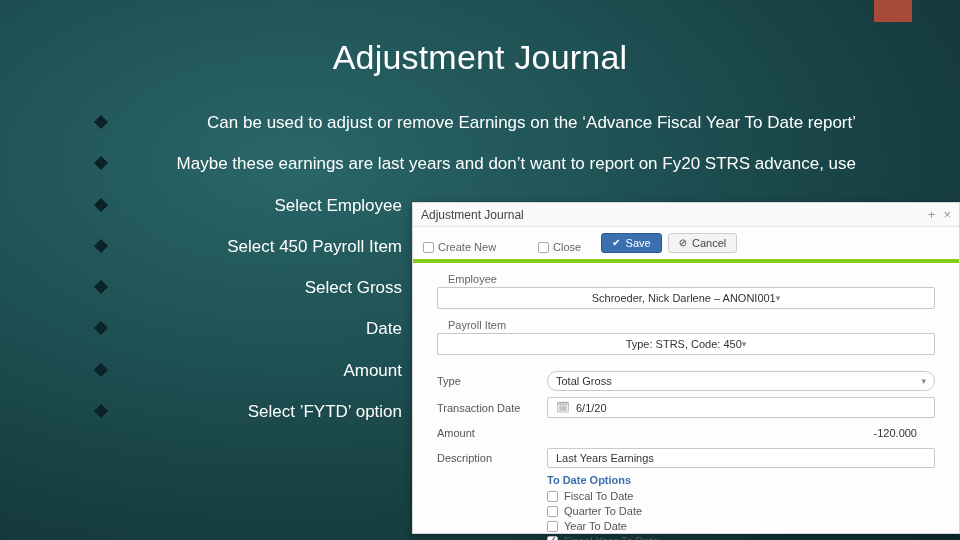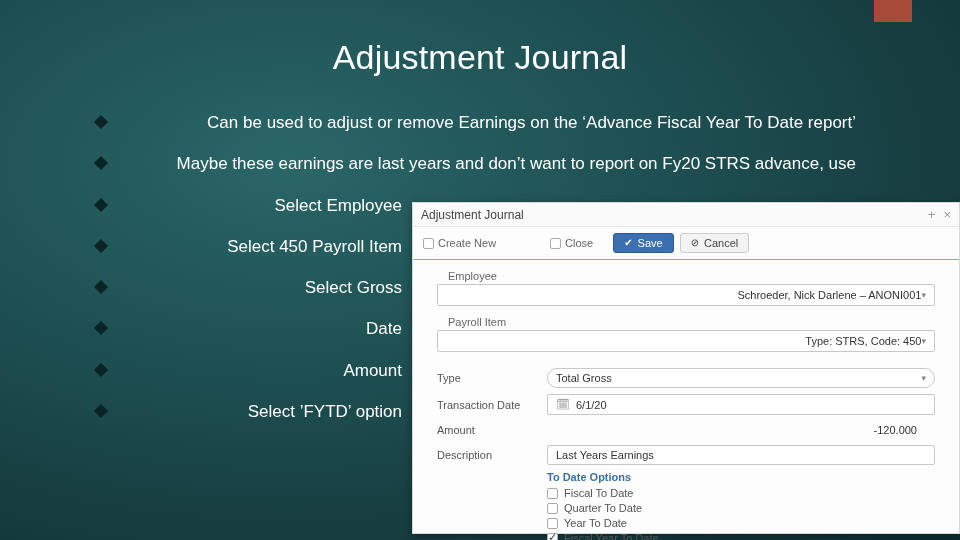--- a/index.html
+++ b/index.html
@@ -52,40 +52,40 @@
   .form-hdr {
     display: flex; align-items: center;
     padding: 4px 8px;
     border-bottom: 1px solid #e6e6e6;
     background: #fafafa;
     color: #444;
   }
   .form-hdr .ftitle { flex: 1; font-size: 12px; }
   .hdr-btn { margin-left: 8px; color: #999; font-size: 13px; cursor: pointer; }
   .toolbar {
-    display: flex; align-items: center; gap: 6px;
+    display: flex; align-items: flex-end; gap: 6px;
     padding: 6px 10px;
-    border-bottom: 1px solid #84cc16;
+    border-bottom: 4px solid #84cc16;
   }
   .chk { display: flex; align-items: center; gap: 4px; color: #666; }
   .chk .box { width: 11px; height: 11px; border: 1px solid #aaa; background:#fff; border-radius:2px; }
   .btn {
     display: inline-flex; align-items: center; gap: 5px;
     padding: 3px 10px; border-radius: 3px;
     font-size: 11px; cursor: pointer;
   }
   .btn-save { background: #3b6fb0; color: #fff; border: 1px solid #2d5a93; }
   .btn-cancel { background: #f3f3f3; color: #444; border: 1px solid #ccc; }
   .icon { font-size: 10px; line-height: 1; }
   .tb-spacer { flex: 1; }
 
   .section { padding: 10px 24px 0 24px; }
   .flabel { color: #666; font-size: 11px; margin-bottom: 2px; margin-left: 11px; }
   .select {
-    display: flex; align-items: center; justify-content: flex-end;
+    display: flex; align-items: center; justify-content: center;
     border: 1px solid #c8c8c8; border-radius: 2px;
     padding: 4px 8px; background: #fff; color: #333;
     margin-bottom: 10px;
   }
   .select .caret { color: #888; font-size: 9px; }
 
   .grid {
     display: grid;
     grid-template-columns: 110px 1fr;
     row-gap: 6px; align-items: center;
@@ -158,21 +158,21 @@
   <div class="form-hdr">
     <span class="ftitle">Adjustment Journal</span>
     <span class="hdr-btn">+</span>
     <span class="hdr-btn">×</span>
   </div>
   <div class="toolbar">
     <label class="chk">
         <span class="box"></span>
         <span>Create New</span>
       </label>
-    <label class="chk" style="margin-left:20px;padding-left:28px;">
+    <label class="chk" style="margin-left:8px;padding-left:28px;">
         <span class="box"></span>
         <span>Close</span>
       </label>
     <span style="width:8px;"></span>
     <span class="btn btn-save">
         <span class="icon">✔</span>
         <span>Save</span>
       </span>
     <span class="btn btn-cancel">
         <span class="icon">⊘</span>

